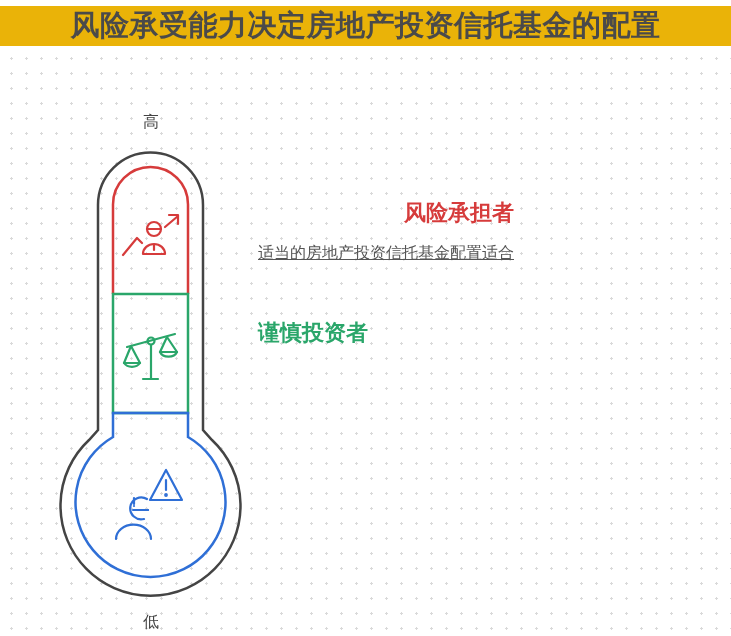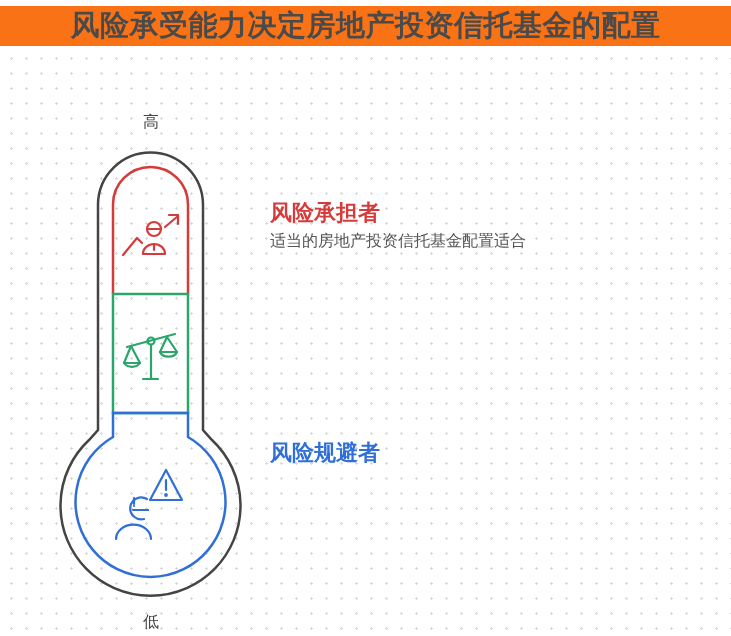--- a/index.html
+++ b/index.html
@@ -7,34 +7,34 @@
     width: 731px; height: 636px; overflow: hidden; position: relative;
     background-color: #ffffff;
     background-image: radial-gradient(circle, #d9d9d9 1px, transparent 1.3px);
     background-size: 15px 15px;
     background-position: 4px 6px;
     font-family: "DejaVu Sans", "Liberation Sans", sans-serif;
   }
   .title {
     position: absolute; left: 0; top: 6px; width: 731px; text-align: center;
     font-size: 29px; font-weight: bold; color: #4a4a4a; letter-spacing: 0.5px;
-    background: #f97316;
+    background: #eab308;
   }
   .scale-label {
     position: absolute; font-size: 16px; color: #444; width: 40px; text-align: center;
   }
   .scale-high { left: 131px; top: 112px; }
   .scale-low  { left: 131px; top: 612px; }
   svg.thermo { position: absolute; left: 0; top: 0; }
-  .item { position: absolute; left: 270px; }
+  .item { position: absolute; left: 258px; text-align: right; }
   .item .h {
     font-size: 22px; font-weight: bold; line-height: 30px; margin: 0;
   }
   .item .d {
-    font-size: 16px; color: #555; margin-top: 2px; line-height: 22px;
+    font-size: 16px; color: #555; margin-top: 14px; line-height: 22px; text-decoration: underline;
   }
   .item-red   { top: 198px; }
   .item-green { top: 318px; }
   .item-blue  { top: 438px; }
 </style>
 </head>
 <body>
 
 <div class="title">风险承受能力决定房地产投资信托基金的配置</div>
 
@@ -86,17 +86,17 @@
 </svg>
 
 <div class="scale-label scale-low">低</div>
 
 <div class="item item-red">
   <div class="h" style="color:#d63b3b">风险承担者</div>
   <div class="d">适当的房地产投资信托基金配置适合</div>
 </div>
 
 <div class="item item-green">
+  <div class="h" style="color:#2aa66a">谨慎投资者</div>
 </div>
 
 <div class="item item-blue">
-  <div class="h" style="color:#2f6fd6">风险规避者</div>
 </div>
 
 </body></html>

